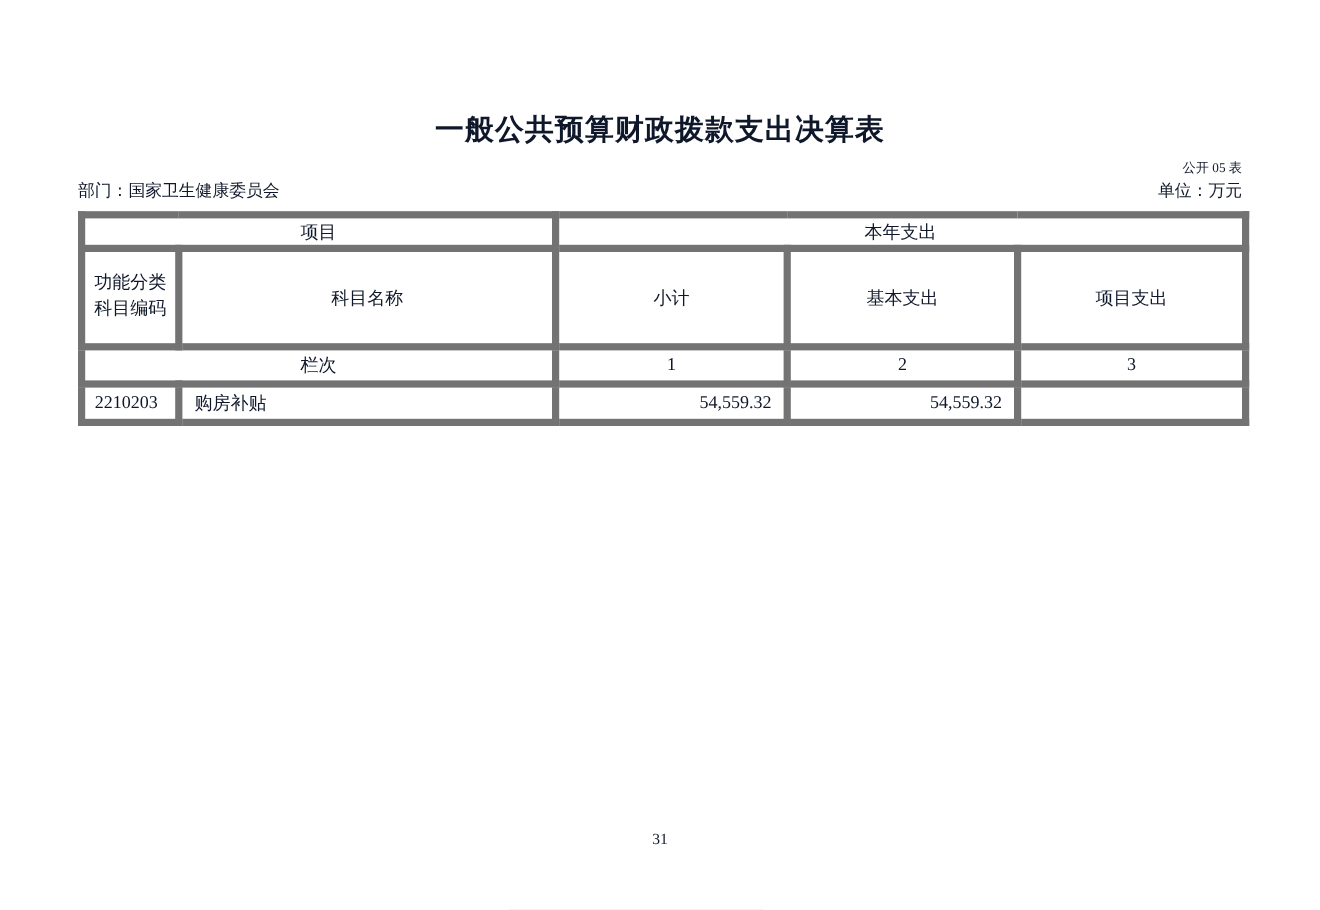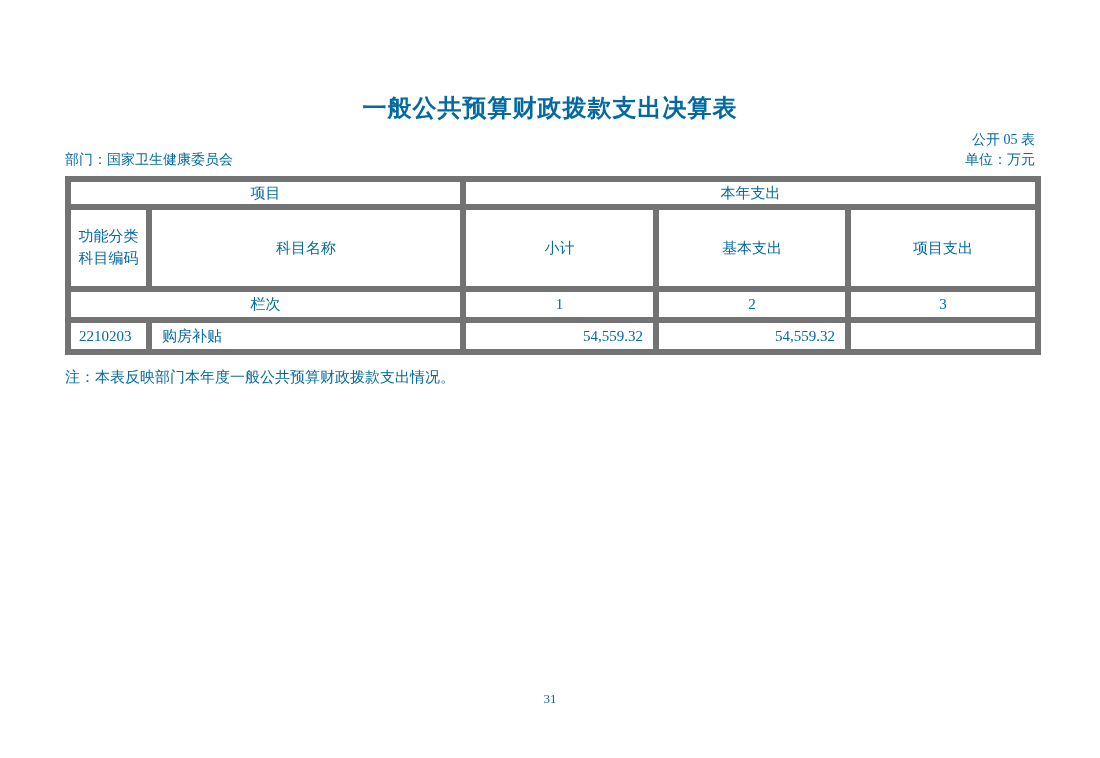--- a/index.html
+++ b/index.html
@@ -3,40 +3,40 @@
 <meta charset="utf-8">
 <style>
   * { margin: 0; padding: 0; box-sizing: border-box; }
   html, body { background: #e8e8e8; }
   .page {
     width: 1100px;
     height: 758px;
     background: #ffffff;
     position: relative;
     font-family: "Liberation Serif", "DejaVu Serif", serif;
-    color: #0369a1;
+    color: #0f172a;
     overflow: hidden;
     margin: 0 auto;
   }
   .doc-title {
     text-align: center;
     padding-top: 92px;
     font-size: 24px;
     font-weight: bold;
     letter-spacing: 1px;
   }
   .content {
     position: absolute;
     left: 65px;
     top: 130px;
     width: 970px;
   }
   .table-label-line {
     text-align: right;
-    font-size: 14px;
+    font-size: 11px;
     height: 20px;
     line-height: 20px;
   }
   .meta-line {
     display: flex;
     justify-content: space-between;
     font-size: 14px;
     height: 20px;
     line-height: 20px;
     margin-bottom: 6px;
@@ -124,19 +124,18 @@
       <tr class="row-data">
         <td class="code">2210203</td>
         <td class="name">购房补贴</td>
         <td class="num">54,559.32</td>
         <td class="num">54,559.32</td>
         <td class="num"></td>
       </tr>
     </tbody>
       </table>
 
-    <div class="note-line">注：本表反映部门本年度一般公共预算财政拨款支出情况。</div>
 
   </div>
 
   <div class="page-number">31</div>
 
 </div>
 
 </body></html>

